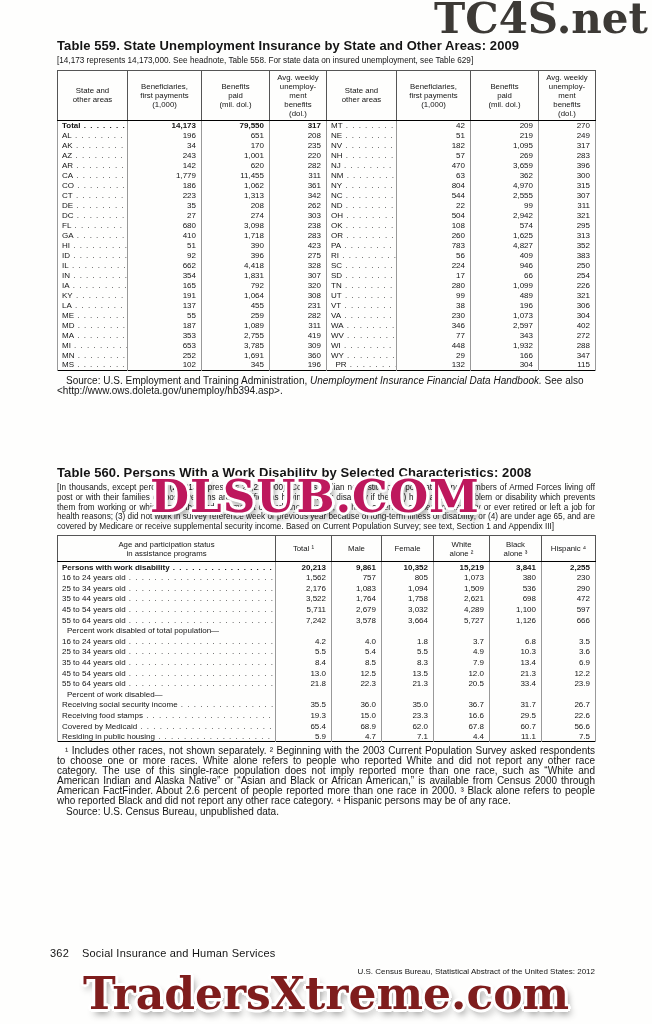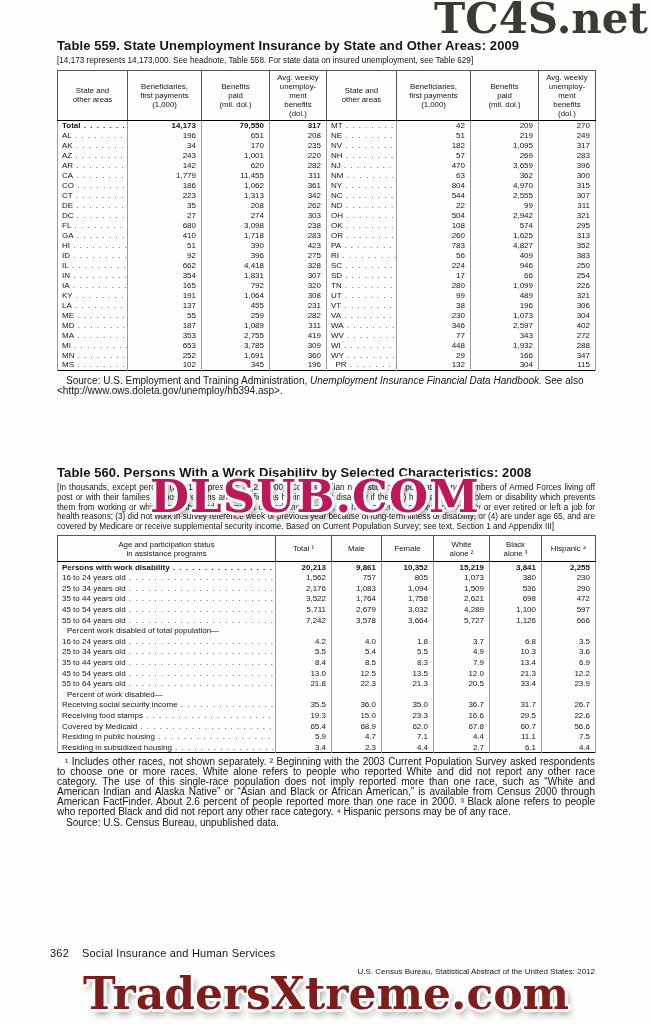--- a/index.html
+++ b/index.html
@@ -525,29 +525,20 @@
           </tr>
           <tr>
             <td class="lblcell"><span class="lbl">Residing in public housing</span><span class="dots"></span></td>
             <td class="num">5.9</td>
             <td class="num">4.7</td>
             <td class="num">7.1</td>
             <td class="num">4.4</td>
             <td class="num">11.1</td>
             <td class="num">7.5</td>
           </tr>
-          <tr>
-            <td class="lblcell"><span class="lbl">Residing in subsidized housing</span><span class="dots"></span></td>
-            <td class="num">3.4</td>
-            <td class="num">2.3</td>
-            <td class="num">4.4</td>
-            <td class="num">2.7</td>
-            <td class="num">6.1</td>
-            <td class="num">4.4</td>
-          </tr>
         </tbody>
     </table>
 
     <p class="note foot just">¹ Includes other races, not shown separately. ² Beginning with the 2003 Current Population Survey asked respondents to choose one or more races. White alone refers to people who reported White and did not report any other race category. The use of this single-race population does not imply reported more than one race, such as “White and American Indian and Alaska Native” or “Asian and Black or African American,” is available from Census 2000 through American FactFinder. About 2.6 percent of people reported more than one race in 2000. ³ Black alone refers to people who reported Black and did not report any other race category. ⁴ Hispanic persons may be of any race.</p>
     <p class="note" style="margin-top:1px"><span class="ind">Source: U.S. Census Bureau, unpublished data.</span></p>
 
   </div>
 
   <div class="footer-left">
     <span class="pagenum">362</span><span>Social Insurance and Human Services</span>

